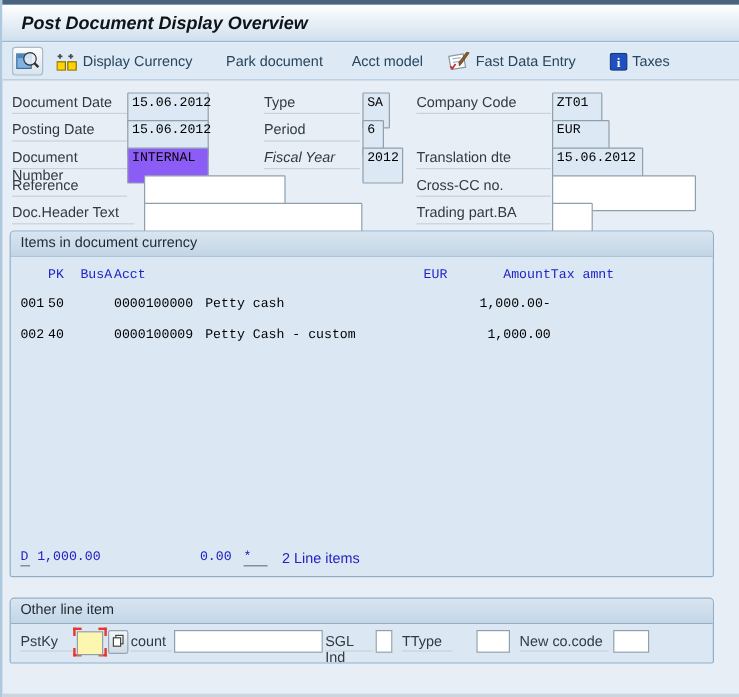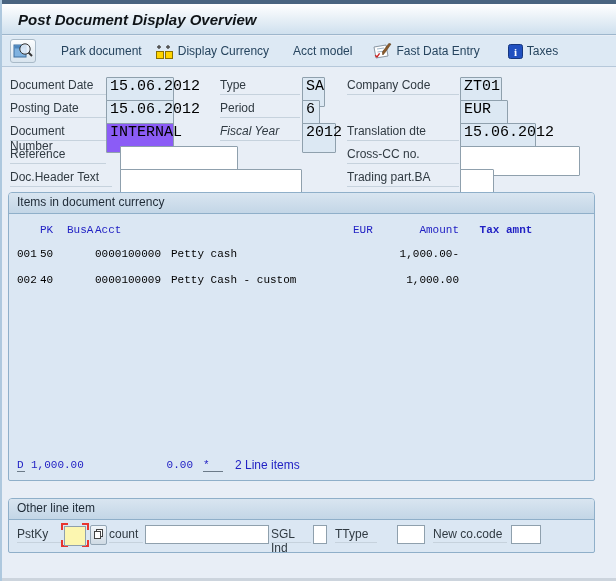--- a/index.html
+++ b/index.html
@@ -25,21 +25,21 @@
     border:1px solid #a9bac8;border-radius:3px;display:flex;align-items:center;justify-content:center;padding:0;cursor:pointer;}
   .tb-btn{display:flex;align-items:center;gap:4px;background:none;border:none;
     font-family:"Liberation Sans",sans-serif;font-size:12px;color:#27455f;padding:2px 3px;cursor:pointer;white-space:nowrap;}
   .tb-btn .ic{display:flex;align-items:center;}
 
   
   .form{position:absolute;top:72px;left:0;right:0;height:118px;}
   .lbl{position:absolute;font-size:12px;color:#303a42;height:17px;line-height:15px;
     border-bottom:1px solid #c6d2dd;box-sizing:border-box;}
   .fld{position:absolute;height:30px;box-sizing:border-box;border:1px solid #8fa0ad;
-    background:#dce8f3;font-family:"Liberation Mono",monospace;font-size:15px;color:#000;
+    background:#dce8f3;font-family:"Liberation Mono",monospace;font-size:11px;color:#000;
     line-height:15px;padding:1px 2px 0 3px;border-radius:1px;}
   .fld.gray{background:#8b5cf6;}
   input.fld{padding:0 2px 0 3px;outline:none;}
   input.white{background:#ffffff;}
 
   
   .panel{position:absolute;left:6px;width:587px;background:#dbe7f3;
     border:1px solid #8fafc9;border-radius:4px 4px 2px 2px;box-sizing:border-box;}
   .items-panel{top:192px;height:289px;}
   .other-panel{top:498px;height:55px;}
@@ -53,21 +53,21 @@
   .trow{display:flex;height:26px;line-height:26px;}
   .trow.head{color:#2222c4;height:22px;line-height:22px;margin-top:5px;}
   .c{box-sizing:border-box;white-space:pre;overflow:hidden;}
   .c-pos{width:31px;padding-left:8px;}
   .c-pk{width:27px;}
   .c-busa{width:28px;}
   .c-acct{width:76px;}
   .c-text{width:182px;}
   .c-cur{width:42px;}
   .c-amount{width:64px;text-align:right;}
-  .c-tax{width:94px;text-align:center;font-weight:bold;}
+  .c-tax{width:94px;text-align:left;}
 
   
   .totals{position:absolute;left:0;right:0;bottom:13px;display:flex;align-items:center;
     color:#2222c4;font-family:"Liberation Mono",monospace;font-size:11px;padding-left:8px;}
   .t-deb{width:126px;}
   .t-cred{width:180px;}
   .t-bal{width:50px;text-align:right;}
   .t-star{margin-left:10px;width:20px;border-bottom:1px solid #6b7a88;}
   .t-count{margin-left:12px;font-family:"Liberation Sans",sans-serif;font-size:12px;}
   .dc{display:inline-block;min-width:8px;border-bottom:1px solid #6b7a88;}
@@ -108,33 +108,33 @@
     <button class="tb-iconbtn">
       <span class="ic">
         <svg width="20" height="18" viewBox="0 0 20 18">
           <rect x="1" y="4" width="12" height="12" fill="#7fb2e0" stroke="#3c6e9f"></rect>
           <rect x="1.5" y="4.5" width="11" height="3" fill="#4d86bd"></rect>
           <circle cx="12" cy="8" r="5.2" fill="#e7f1fb" fill-opacity="0.85" stroke="#333"></circle>
           <line x1="15.6" y1="11.6" x2="19" y2="15" stroke="#333" stroke-width="2"></line>
         </svg>
       </span>
     </button>
-    <button class="tb-btn" style="margin-left:22px;">
-      <span>Park document</span>
-    </button>
     <button class="tb-btn" style="margin-left:8px;">
       <span class="ic">
         <svg width="18" height="15" viewBox="0 0 18 15">
           <path d="M3 1v4 M1 3h4" stroke="#4a4a4a" stroke-width="1.4" fill="none"></path>
           <path d="M12 1v4 M10 3h4" stroke="#4a4a4a" stroke-width="1.4" fill="none"></path>
           <rect x="0.5" y="7.5" width="7" height="7" fill="#ffd400" stroke="#8a7000"></rect>
           <rect x="9.5" y="7.5" width="7" height="7" fill="#ffd400" stroke="#8a7000"></rect>
         </svg>
       </span>
       <span>Display Currency</span>
+    </button>
+    <button class="tb-btn" style="margin-left:22px;">
+      <span>Park document</span>
     </button>
     <button class="tb-btn" style="margin-left:18px;">
       <span>Acct model</span>
     </button>
     <button class="tb-btn" style="margin-left:14px;">
       <span class="ic">
         <svg width="20" height="16" viewBox="0 0 20 16">
           <polygon points="2,4 14,2 16,13 4,15" fill="#ffffff" stroke="#8a97a3"></polygon>
           <line x1="5" y1="6" x2="12" y2="5" stroke="#9fb6c9"></line>
           <line x1="5.5" y1="9" x2="12.5" y2="8" stroke="#9fb6c9"></line>

